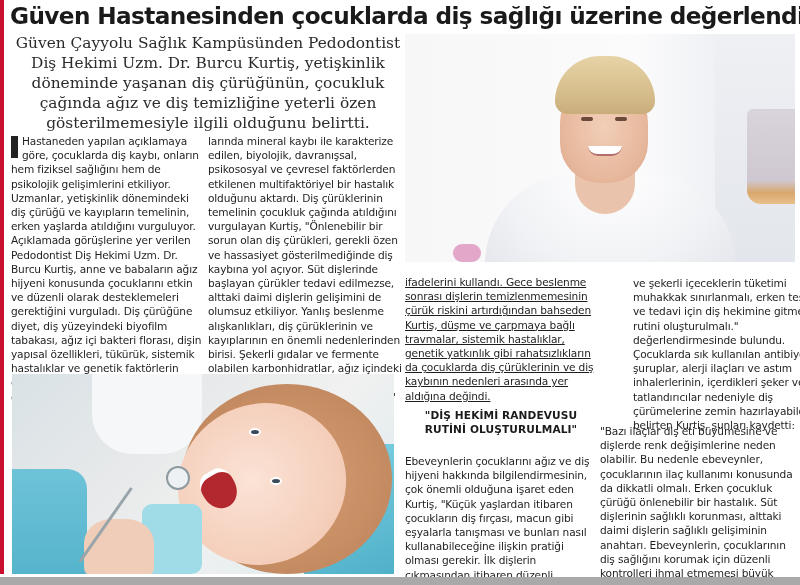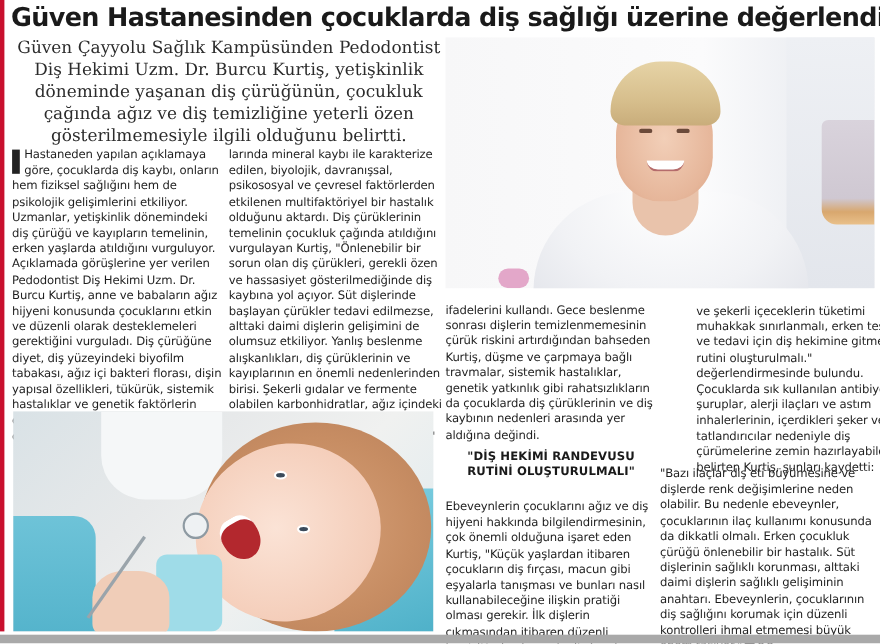--- a/index.html
+++ b/index.html
@@ -23,21 +23,21 @@
   }
 
   .col {
     position: absolute; font-family: "DejaVu Sans", sans-serif;
     font-size: 10.6px; line-height: 14.2px; color: #1e1e1e;
     letter-spacing: -0.15px;
   }
   .col p { margin: 0; }
   .col-1 { left: 11px; top: 134px; width: 195px; }
   .col-2 { left: 208px; top: 134px; width: 195px; }
-  .col-3 { left: 405px; top: 275px; width: 192px; }
+  .col-3 { left: 405px; top: 275px; width: 192px; text-decoration: underline; }
   .col-3b { left: 405px; top: 454px; width: 192px; }
   .col-4 { left: 633px; top: 276px; width: 195px; }
   .col-4b { left: 600px; top: 424px; width: 195px; }
 
   .dropcap-mark {
     display: inline-block; width: 7px; height: 22px; background: #222;
     float: left; margin: 2px 4px 0 0;
   }
 
   .subhead {

